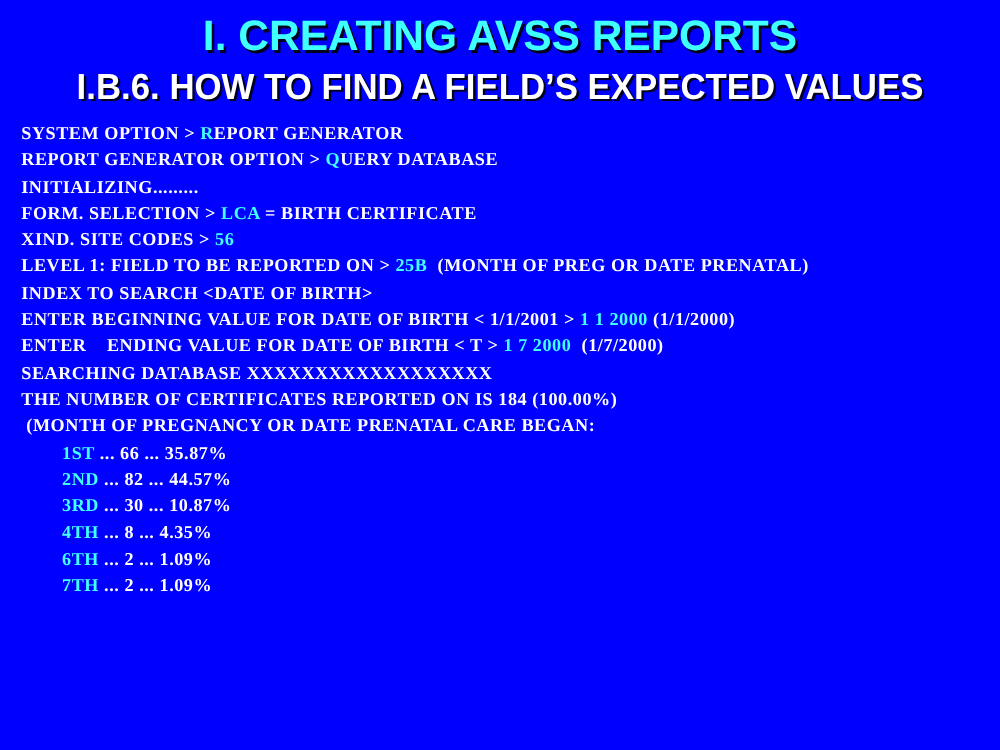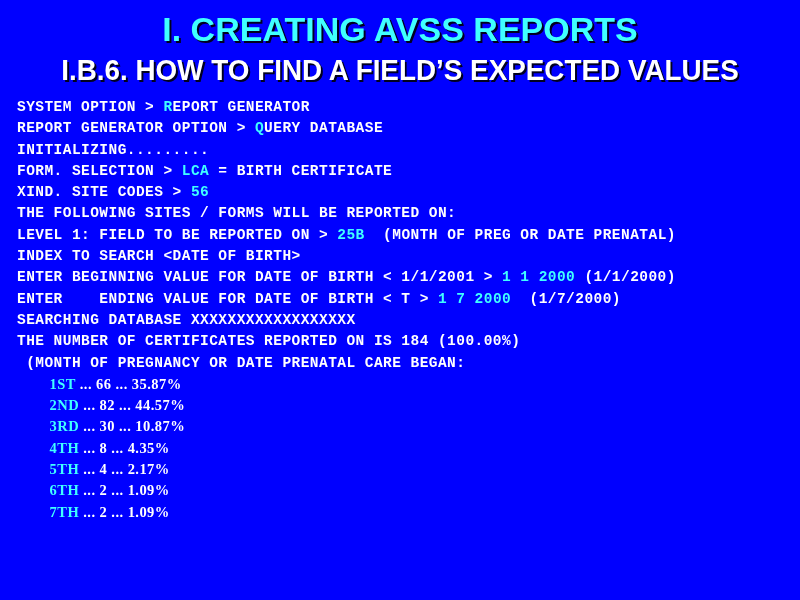--- a/index.html
+++ b/index.html
@@ -52,21 +52,21 @@
   }
 
   
   #terminal {
     position: absolute;
     left: 17px;
     top: 97px;
     width: 783px;
   }
   .tline {
-    font-family: Liberation Mono, monospace;
+    font-family: Liberation Serif, serif;
     font-weight: bold;
     font-size: 14.5px;
     line-height: 21.3px;
     color: #ffffff;
     white-space: pre;
     letter-spacing: 0.45px;
   }
   .cy { color: #40ffff; }
   .wh { color: #ffffff; }
 
@@ -92,33 +92,31 @@
     <div class="title-sub">I.B.6. HOW TO FIND A FIELD’S EXPECTED VALUES</div>
   </div>
 
   <div id="terminal">
     <div id="terminal-lines">
         <div class="tline"><span class="wh">SYSTEM OPTION &gt; </span><span class="cy">R</span><span class="wh">EPORT GENERATOR</span></div>
         <div class="tline"><span class="wh">REPORT GENERATOR OPTION &gt; </span><span class="cy">Q</span><span class="wh">UERY DATABASE</span></div>
         <div class="tline"><span class="wh">INITIALIZING.........</span></div>
         <div class="tline"><span class="wh">FORM. SELECTION &gt; </span><span class="cy">LCA</span><span class="wh"> = BIRTH CERTIFICATE</span></div>
         <div class="tline"><span class="wh">XIND. SITE CODES &gt; </span><span class="cy">56</span></div>
-        <div class="tline"><span class="wh">THE FOLLOWING SITES / FORMS WILL BE REPORTED ON:</span></div>
         <div class="tline"><span class="wh">LEVEL 1: FIELD TO BE REPORTED ON &gt; </span><span class="cy">25B</span><span class="wh">  (MONTH OF PREG OR DATE PRENATAL)</span></div>
         <div class="tline"><span class="wh">INDEX TO SEARCH &lt;DATE OF BIRTH&gt;</span></div>
         <div class="tline"><span class="wh">ENTER BEGINNING VALUE FOR DATE OF BIRTH &lt; 1/1/2001 &gt; </span><span class="cy">1 1 2000</span><span class="wh"> (1/1/2000)</span></div>
         <div class="tline"><span class="wh">ENTER    ENDING VALUE FOR DATE OF BIRTH &lt; T &gt; </span><span class="cy">1 7 2000</span><span class="wh">  (1/7/2000)</span></div>
         <div class="tline"><span class="wh">SEARCHING DATABASE XXXXXXXXXXXXXXXXXX</span></div>
         <div class="tline"><span class="wh">THE NUMBER OF CERTIFICATES REPORTED ON IS 184 (100.00%)</span></div>
         <div class="tline"><span class="wh"> (MONTH OF PREGNANCY OR DATE PRENATAL CARE BEGAN:</span></div>
       </div>
     <div id="result-rows">
         <div class="lrow"><span>        </span><span class="ord">1ST</span><span> ... </span><span>66</span><span> ... </span><span>35.87%</span></div>
         <div class="lrow"><span>        </span><span class="ord">2ND</span><span> ... </span><span>82</span><span> ... </span><span>44.57%</span></div>
         <div class="lrow"><span>        </span><span class="ord">3RD</span><span> ... </span><span>30</span><span> ... </span><span>10.87%</span></div>
         <div class="lrow"><span>        </span><span class="ord">4TH</span><span> ... </span><span>8</span><span> ... </span><span>4.35%</span></div>
-        <div class="lrow"><span>        </span><span class="ord">5TH</span><span> ... </span><span>4</span><span> ... </span><span>2.17%</span></div>
         <div class="lrow"><span>        </span><span class="ord">6TH</span><span> ... </span><span>2</span><span> ... </span><span>1.09%</span></div>
         <div class="lrow"><span>        </span><span class="ord">7TH</span><span> ... </span><span>2</span><span> ... </span><span>1.09%</span></div>
       </div>
   </div>
 
 </div>
 
 </body></html>

